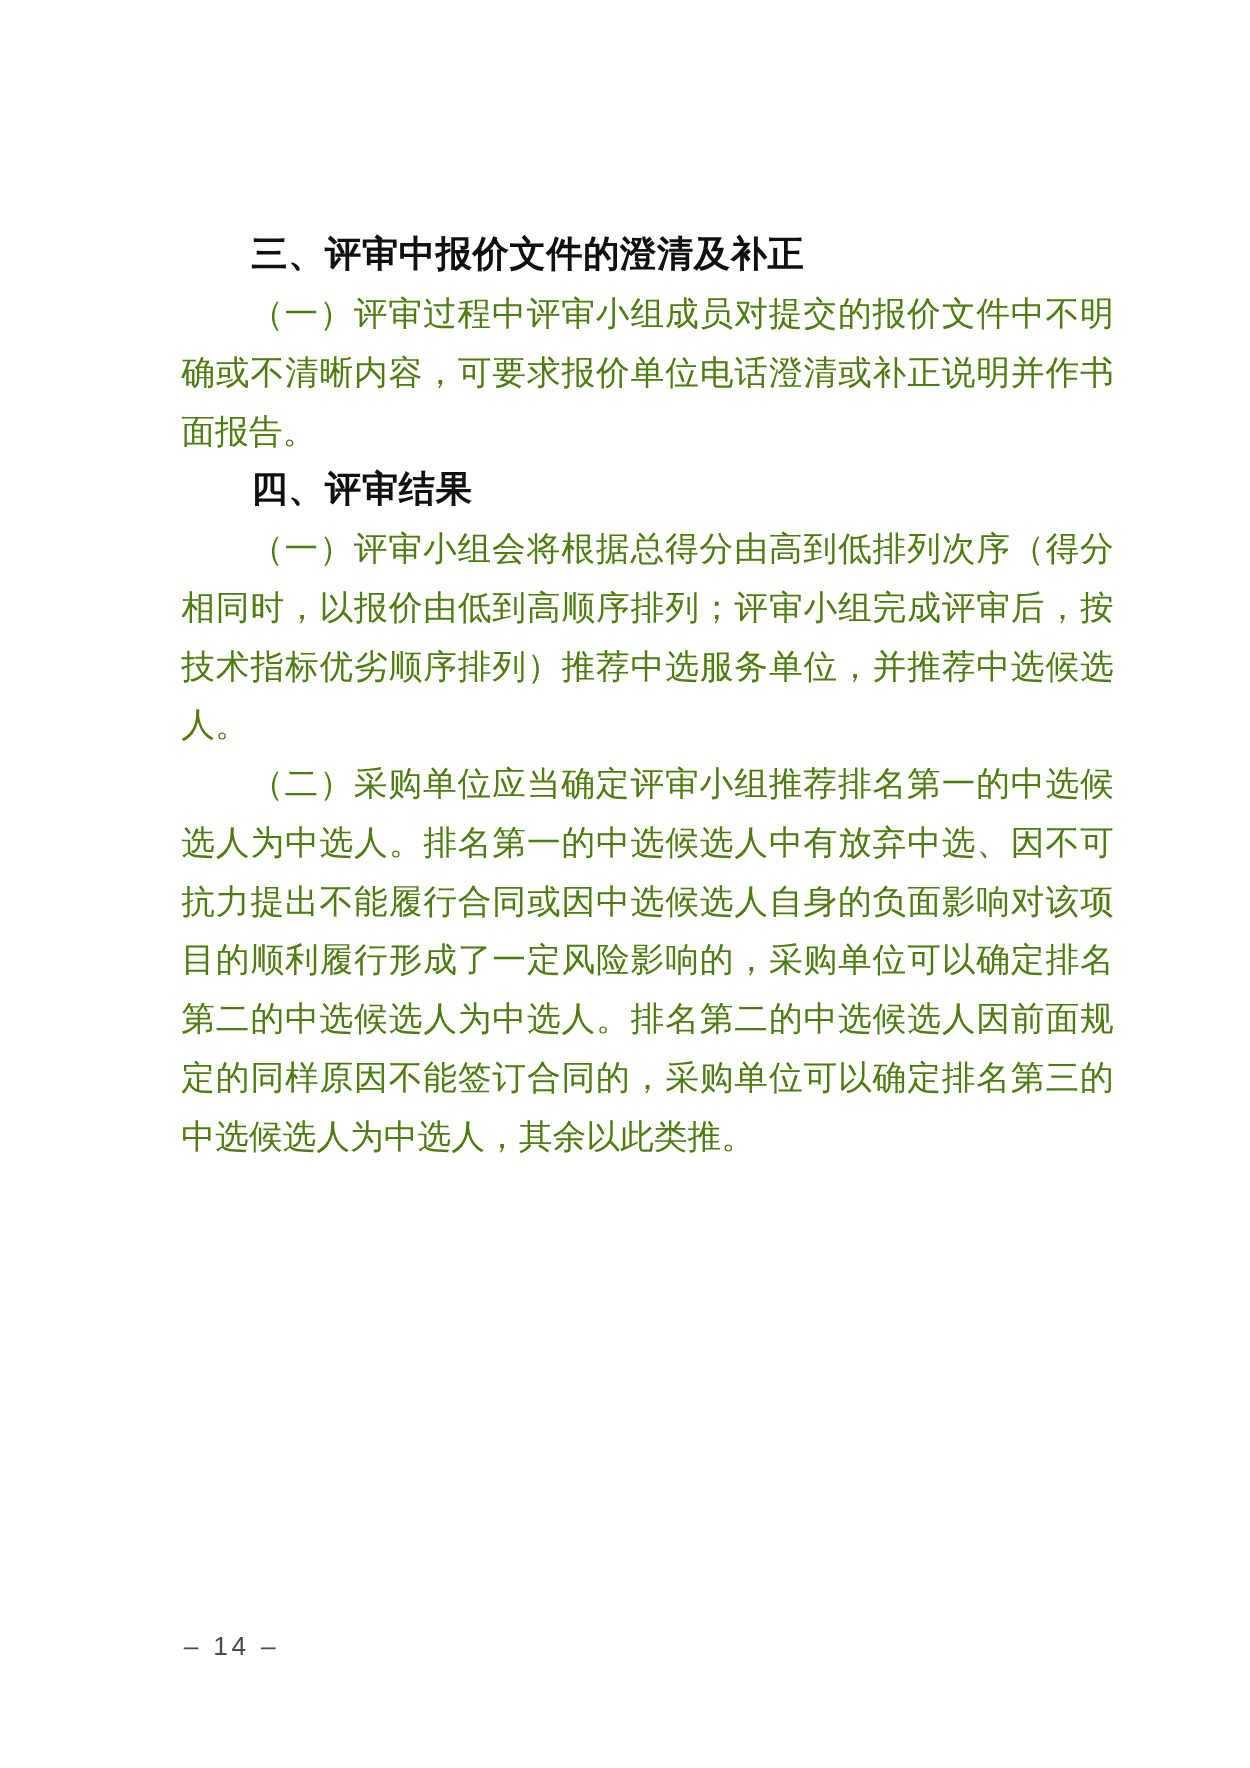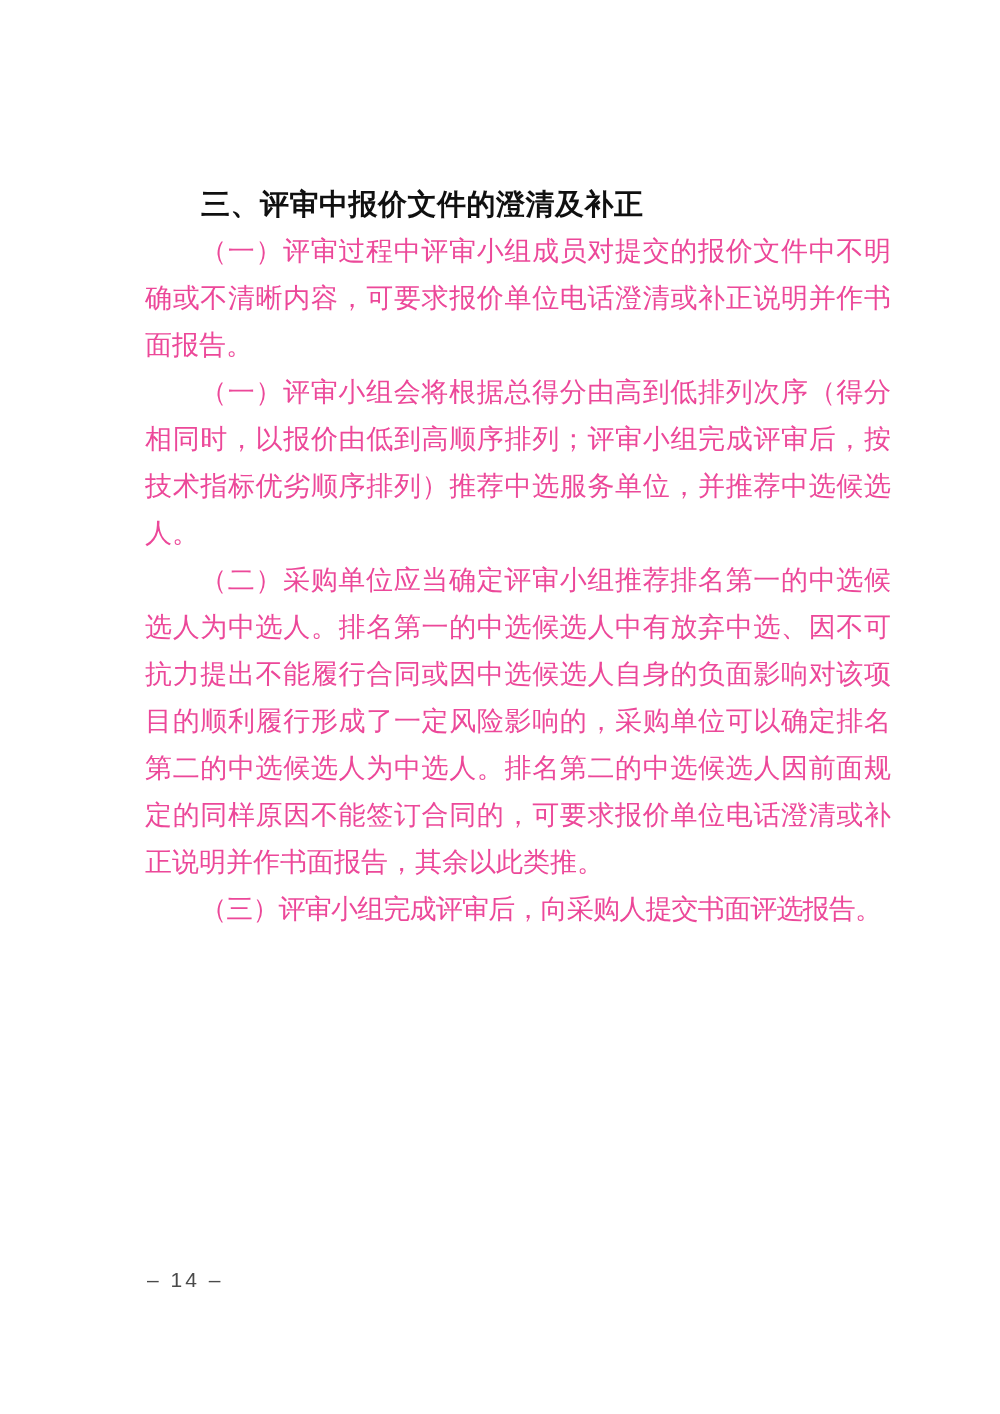--- a/index.html
+++ b/index.html
@@ -30,54 +30,54 @@
     letter-spacing: 0.5px;
     color: #101010;
     margin: 0;
     text-indent: 56px;
     white-space: nowrap;
   }
   .para {
     font-family: Liberation Serif, serif;
     font-size: 27px;
     line-height: 47px;
-    color: #ec4899;
+    color: #4d7c0f;
     margin: 0;
     text-align: justify;
     text-justify: inter-character;
     text-indent: 55px;
   }
   .para.tight {
     letter-spacing: -0.8px;
   }
   .page-number {
     position: absolute;
     left: 135px;
-    top: 1268px;
+    top: 1306px;
     font-family: "Liberation Sans", "DejaVu Sans", sans-serif;
     font-size: 21px;
     letter-spacing: 3px;
     color: #4a4a4a;
   }
 </style>
 </head>
 <body>
 
 <div class="page">
   <div class="content">
 
     <h2 class="heading">三、评审中报价文件的澄清及补正</h2>
 
     <p class="para">（一）评审过程中评审小组成员对提交的报价文件中不明确或不清晰内容，可要求报价单位电话澄清或补正说明并作书面报告。</p>
 
 
 
+    <h2 class="heading">四、评审结果</h2>
 
     <p class="para">（一）评审小组会将根据总得分由高到低排列次序（得分相同时，以报价由低到高顺序排列；评审小组完成评审后，按技术指标优劣顺序排列）推荐中选服务单位，并推荐中选候选人。</p>
 
-    <p class="para">（二）采购单位应当确定评审小组推荐排名第一的中选候选人为中选人。排名第一的中选候选人中有放弃中选、因不可抗力提出不能履行合同或因中选候选人自身的负面影响对该项目的顺利履行形成了一定风险影响的，采购单位可以确定排名第二的中选候选人为中选人。排名第二的中选候选人因前面规定的同样原因不能签订合同的，可要求报价单位电话澄清或补正说明并作书面报告，其余以此类推。</p>
+    <p class="para">（二）采购单位应当确定评审小组推荐排名第一的中选候选人为中选人。排名第一的中选候选人中有放弃中选、因不可抗力提出不能履行合同或因中选候选人自身的负面影响对该项目的顺利履行形成了一定风险影响的，采购单位可以确定排名第二的中选候选人为中选人。排名第二的中选候选人因前面规定的同样原因不能签订合同的，采购单位可以确定排名第三的中选候选人为中选人，其余以此类推。</p>
 
-    <p class="para tight">（三）评审小组完成评审后，向采购人提交书面评选报告。</p>
 
   </div>
 
   <div class="page-number">– 14 –</div>
 </div>
 
 </body></html>

